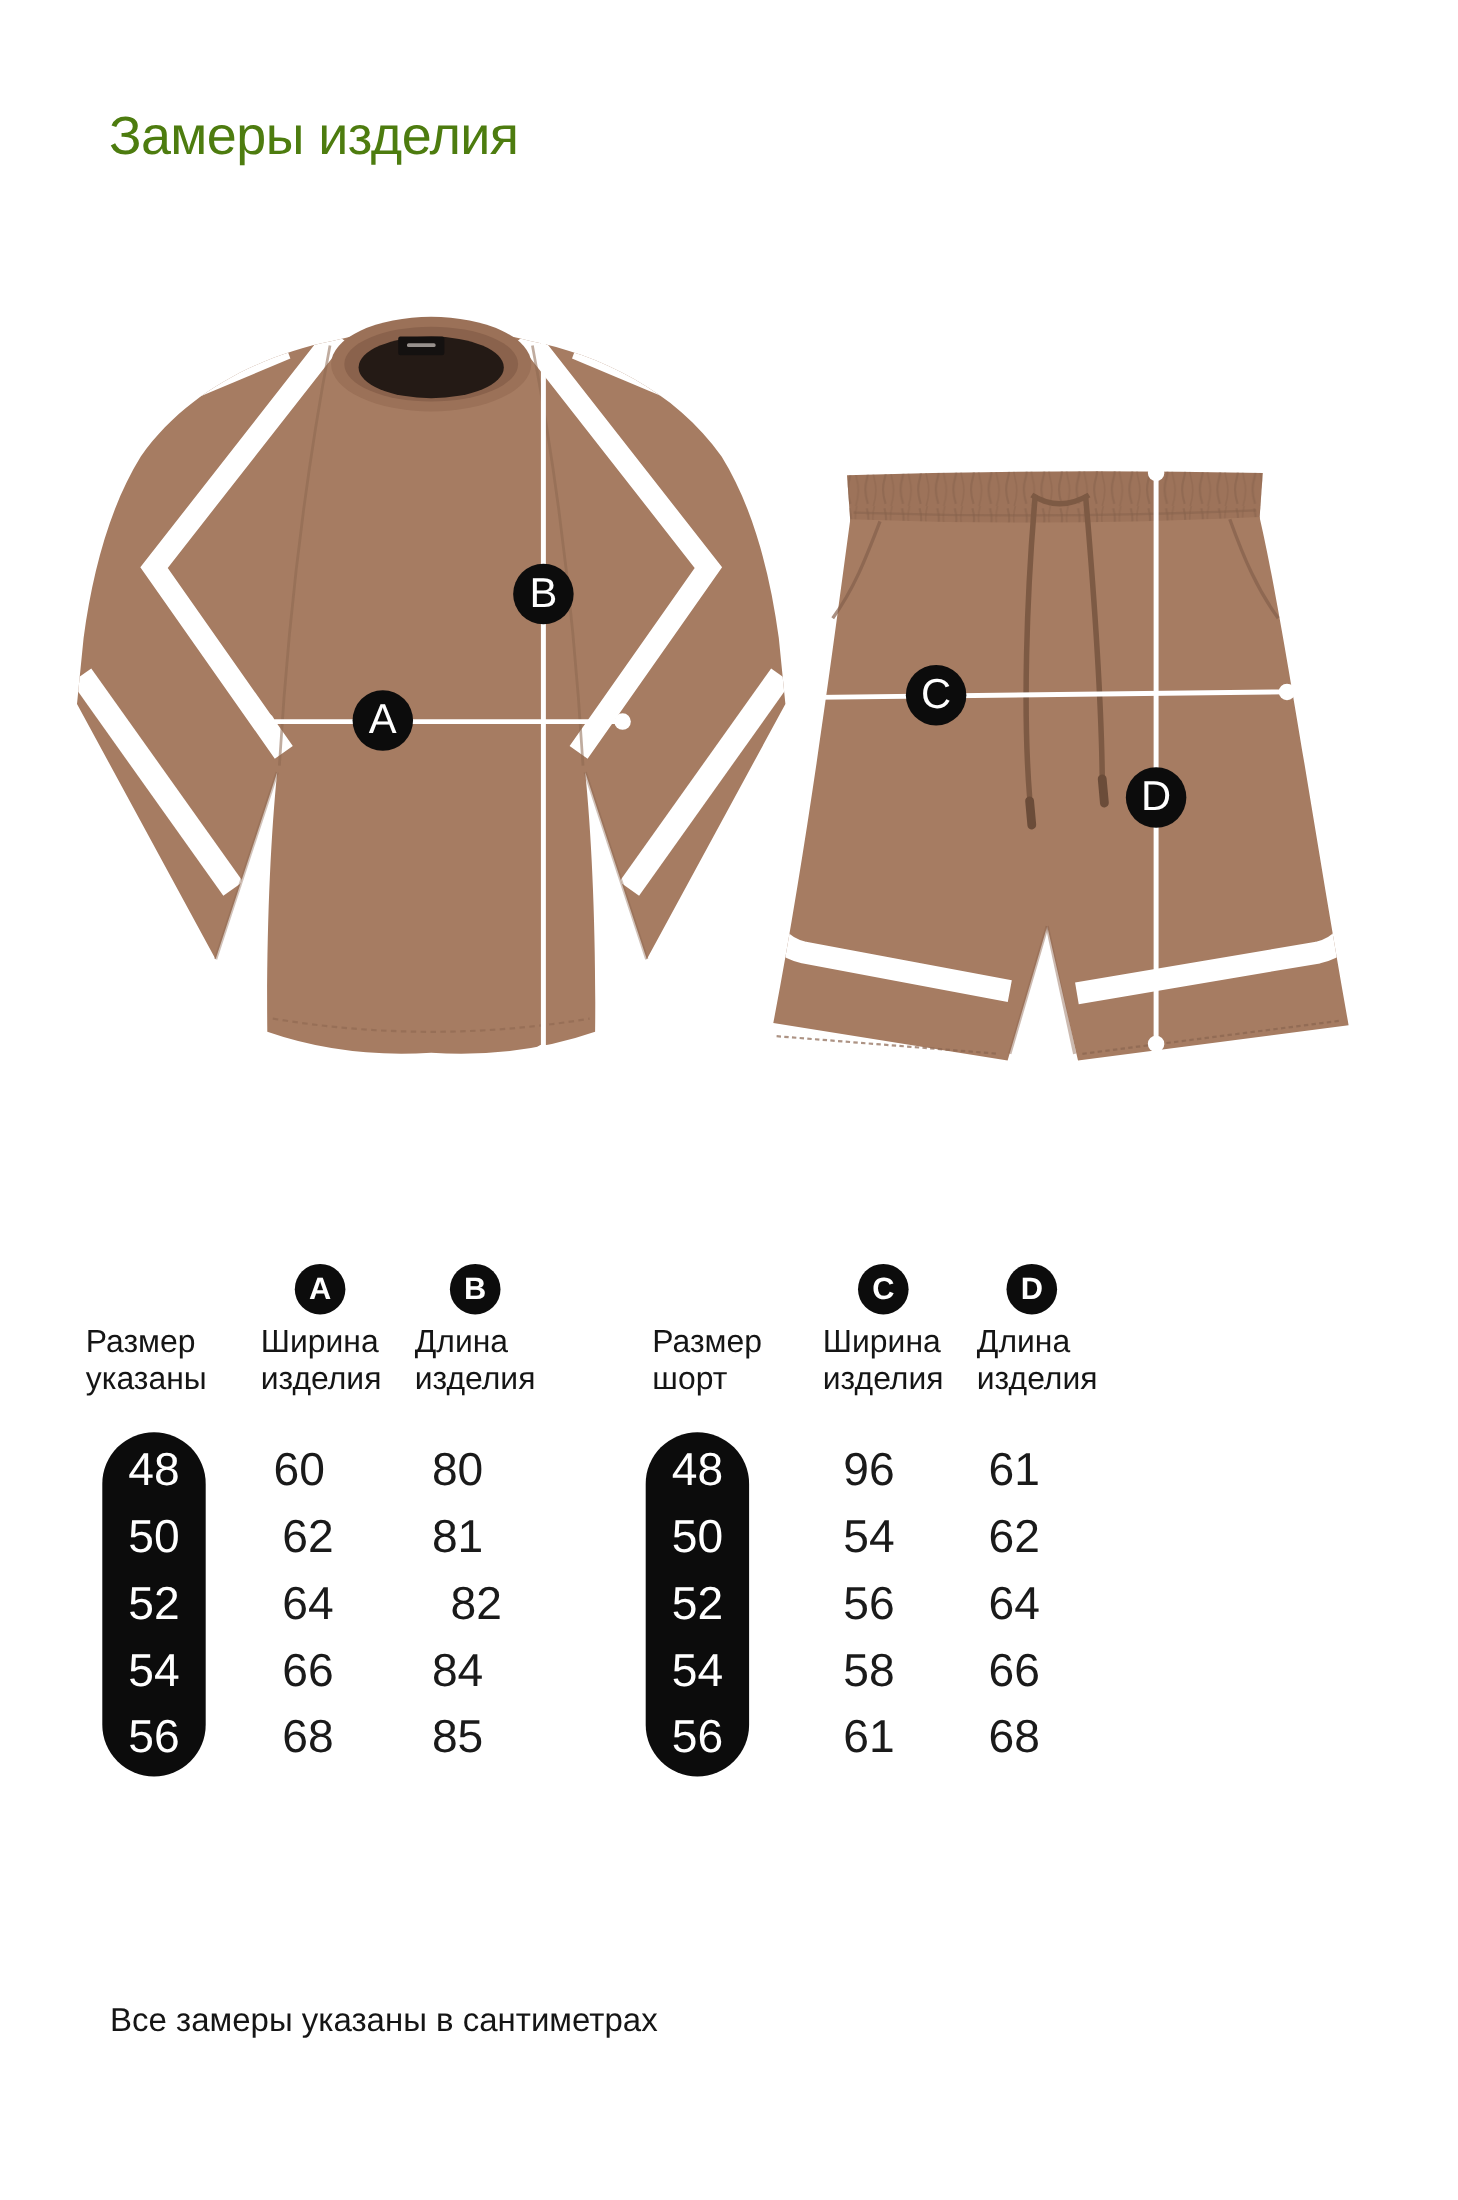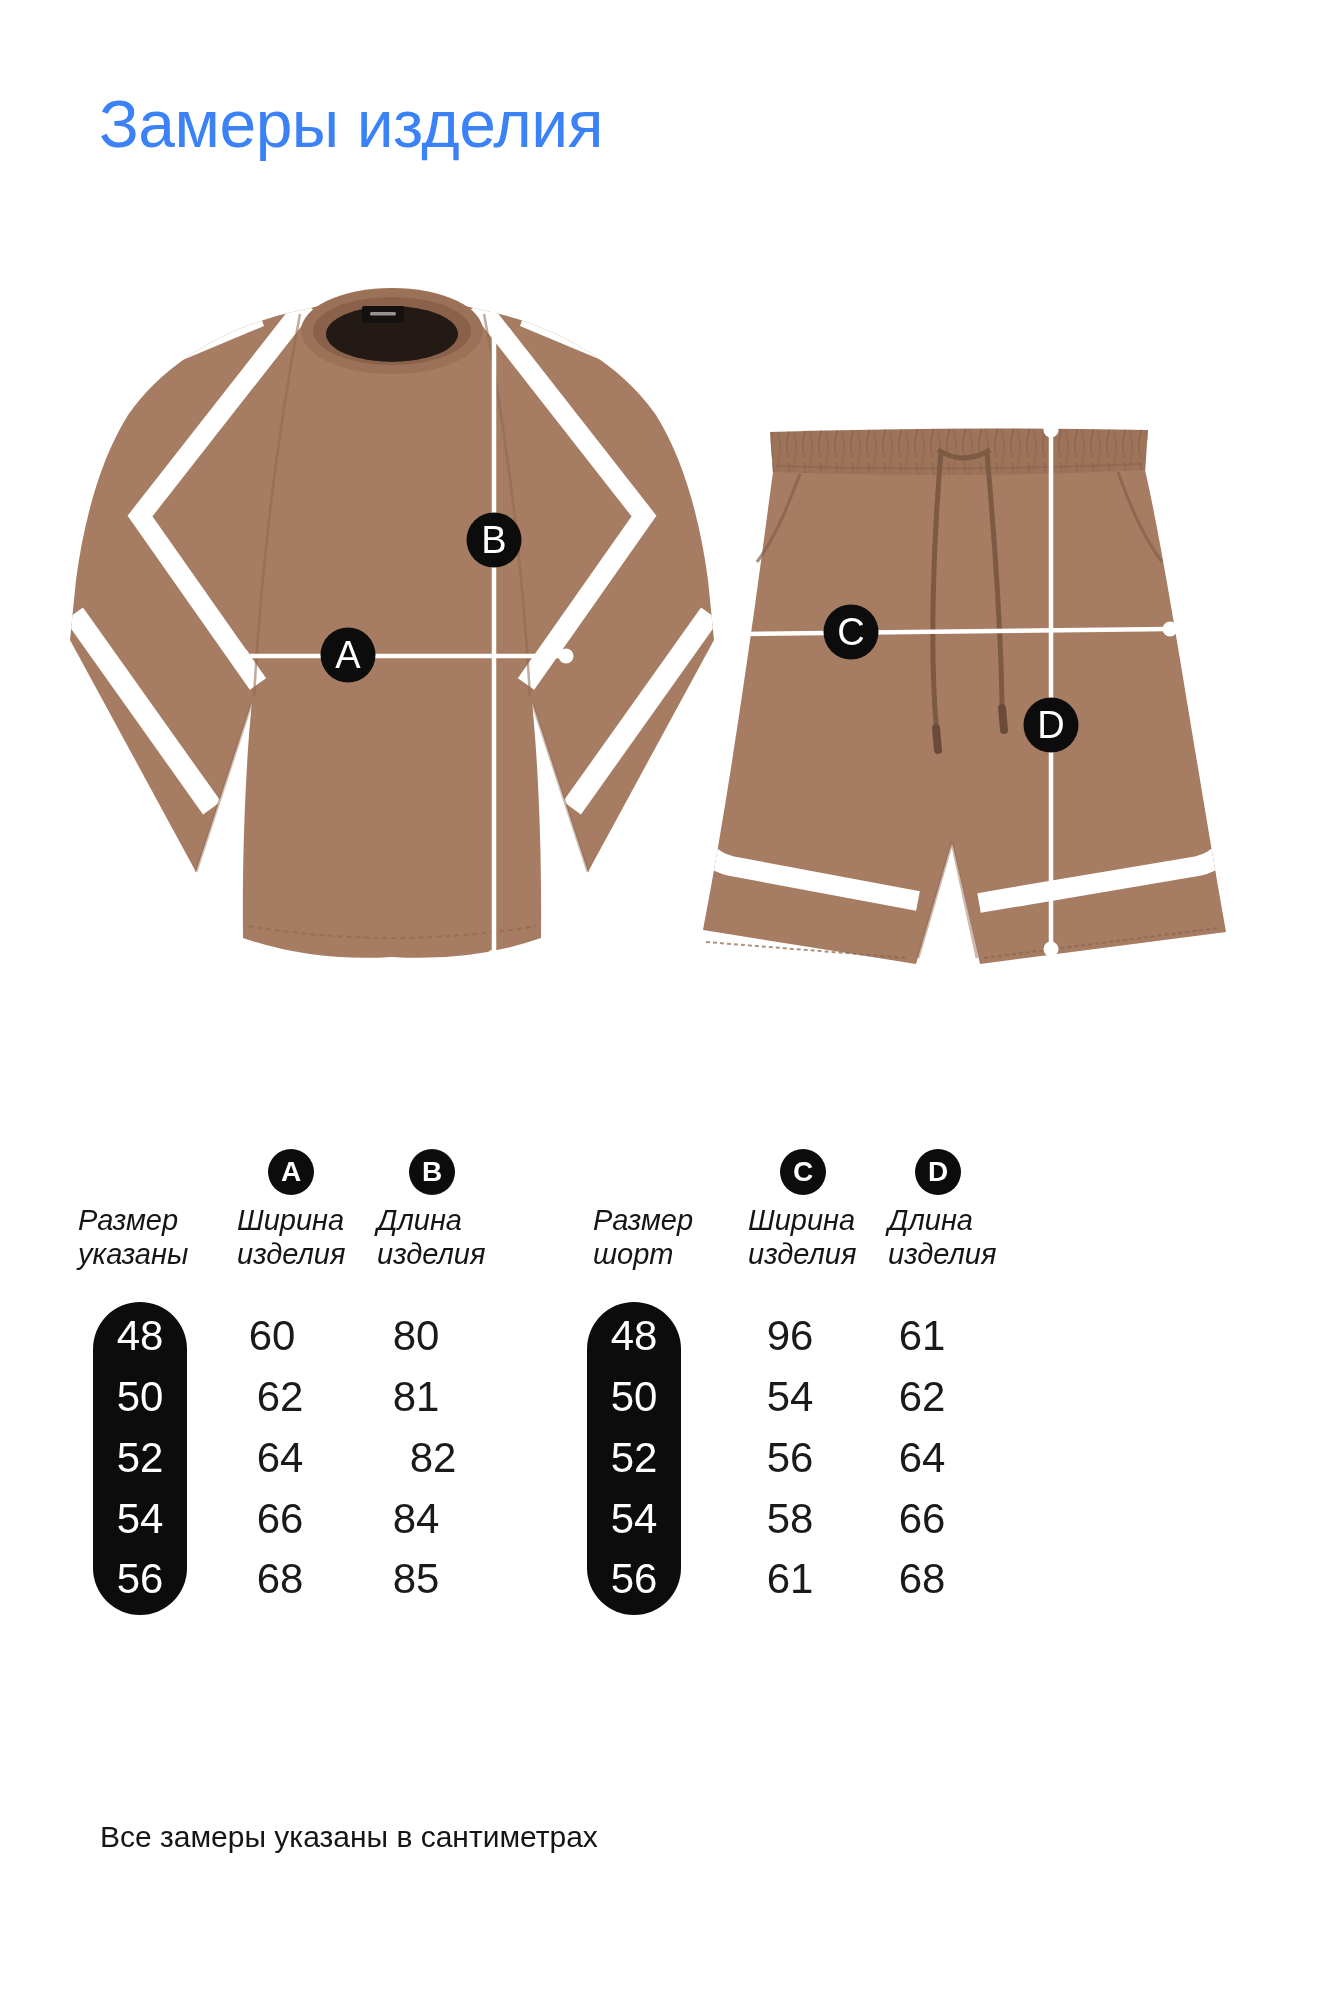--- a/index.html
+++ b/index.html
@@ -3,35 +3,35 @@
 <meta charset="utf-8">
 <style>
   html,body{margin:0;padding:0;}
   body{
     width:1325px;height:2000px;position:relative;background:#ffffff;
     font-family:"Liberation Sans","DejaVu Sans",sans-serif;color:#1a1a1a;
     overflow:hidden;
   }
   .abs{position:absolute;}
   #page-title{
-    left:99px;top:96px;font-size:66px;line-height:56px;color:#3b82f6;
+    left:99px;top:96px;font-size:49px;line-height:56px;color:#4d7c0f;
     letter-spacing:-0.5px;white-space:nowrap;text-align:center;
   }
   #illustration{left:0;top:0;width:1325px;height:1010px;}
   .gbadge{
     width:55px;height:55px;border-radius:50%;background:#0c0c0c;color:#fff;
     display:flex;align-items:center;justify-content:center;
     font-size:38px;font-weight:500;transform:translate(-50%,-50%);
   }
   .tbadge{
     width:46px;height:46px;border-radius:50%;background:#0c0c0c;color:#fff;
     display:flex;align-items:center;justify-content:center;
     font-size:28px;font-weight:700;transform:translateX(-50%);top:1149px;
   }
-  .thead{font-size:29px;line-height:34px;top:1203px;color:#151515;font-style:italic;}
+  .thead{font-size:29px;line-height:34px;top:1203px;color:#151515;}
   .pill{width:94px;height:313px;border-radius:47px;background:#0c0c0c;top:1302px;}
   .cell{
     font-size:42px;line-height:61px;transform:translateX(-50%);
     white-space:nowrap;color:#1a1a1a;
   }
   .cell.inverse{color:#ffffff;}
   #footnote{left:100px;top:1820px;font-size:30px;color:#151515;white-space:nowrap;}
 </style>
 </head>
 <body>

